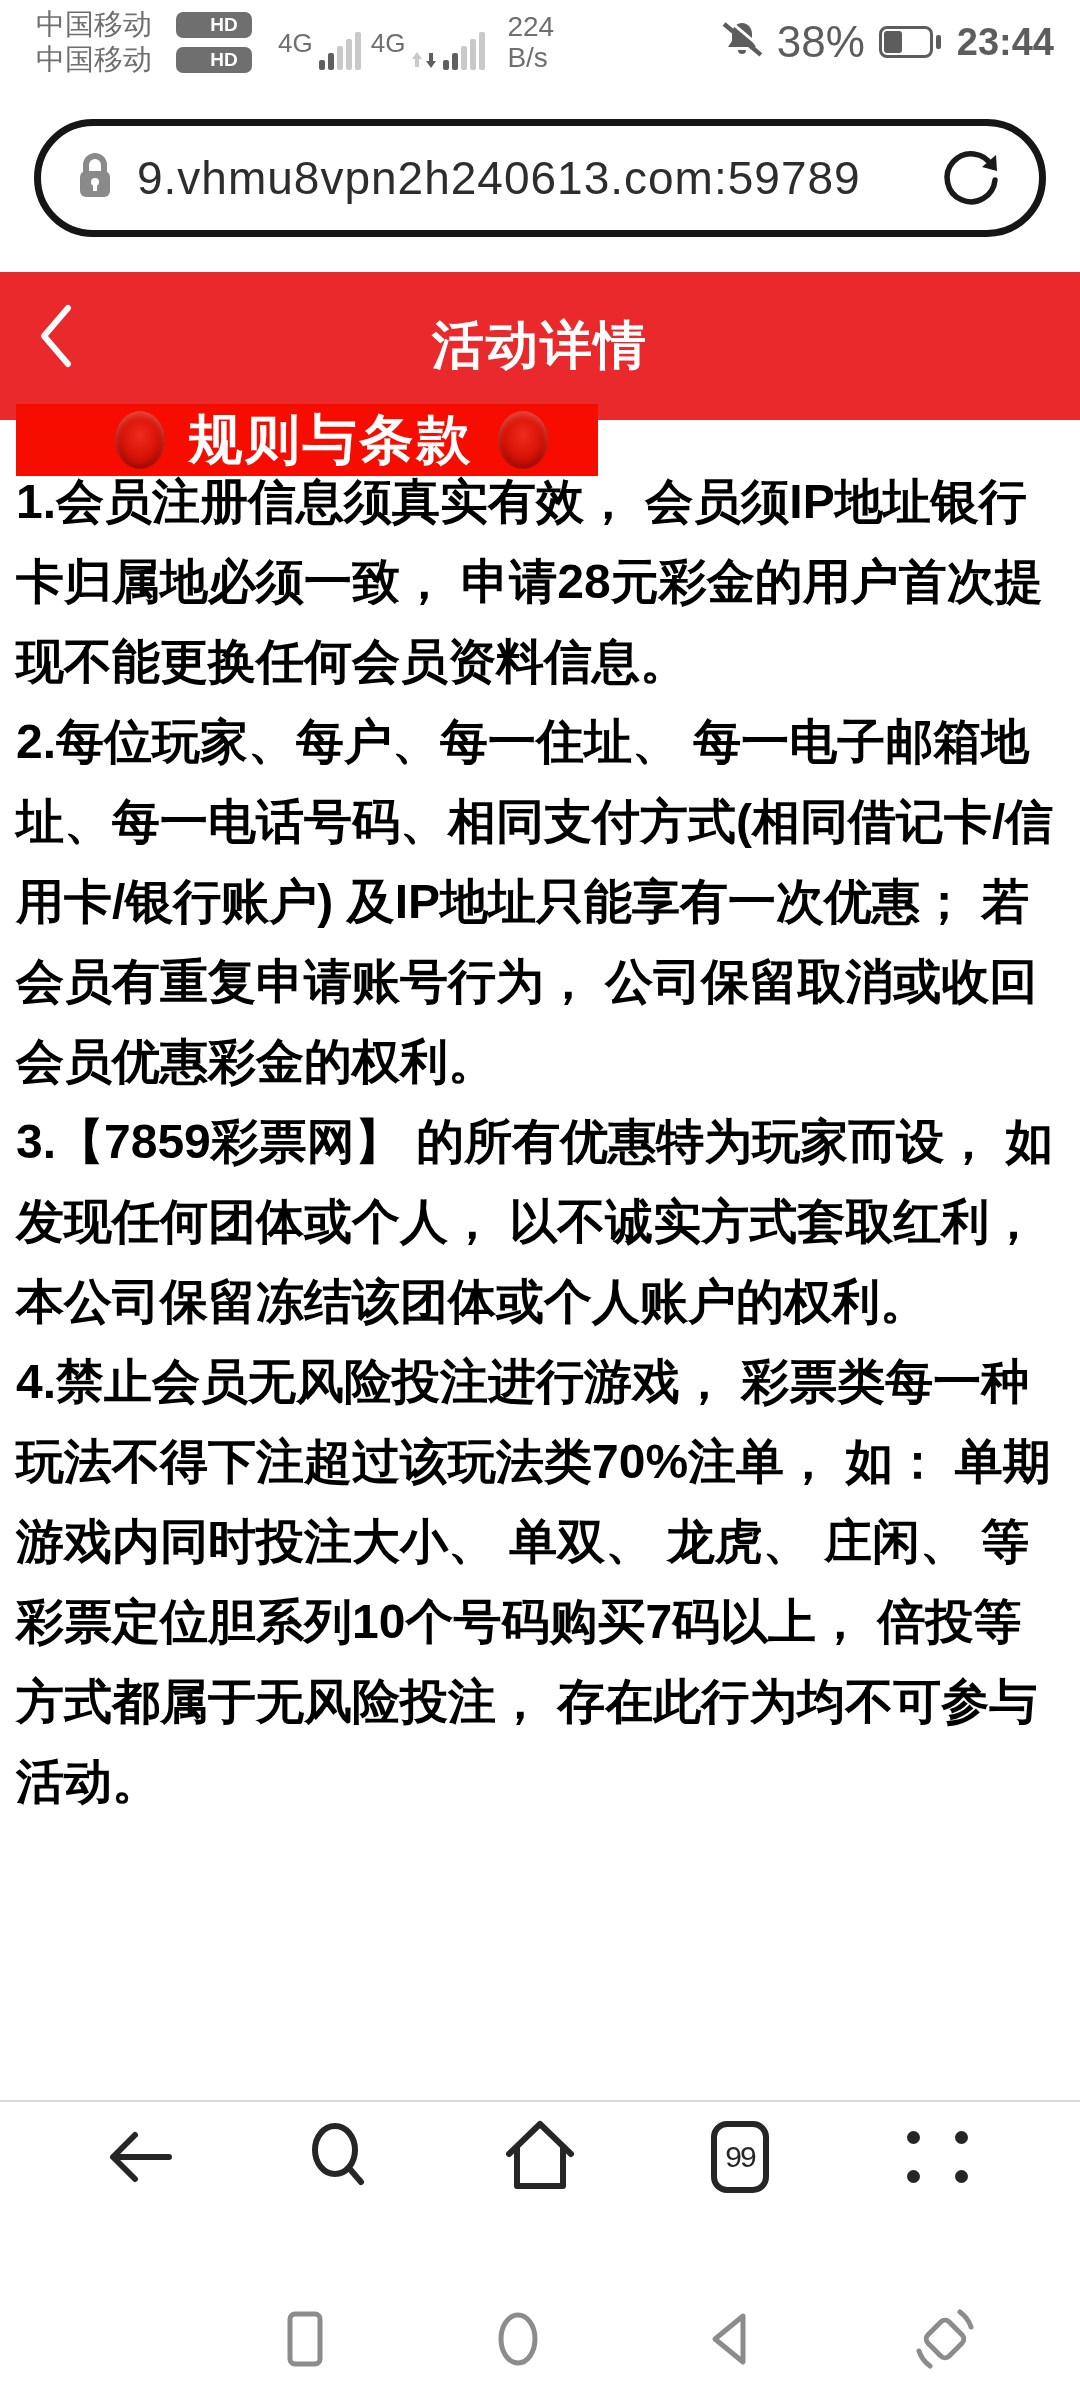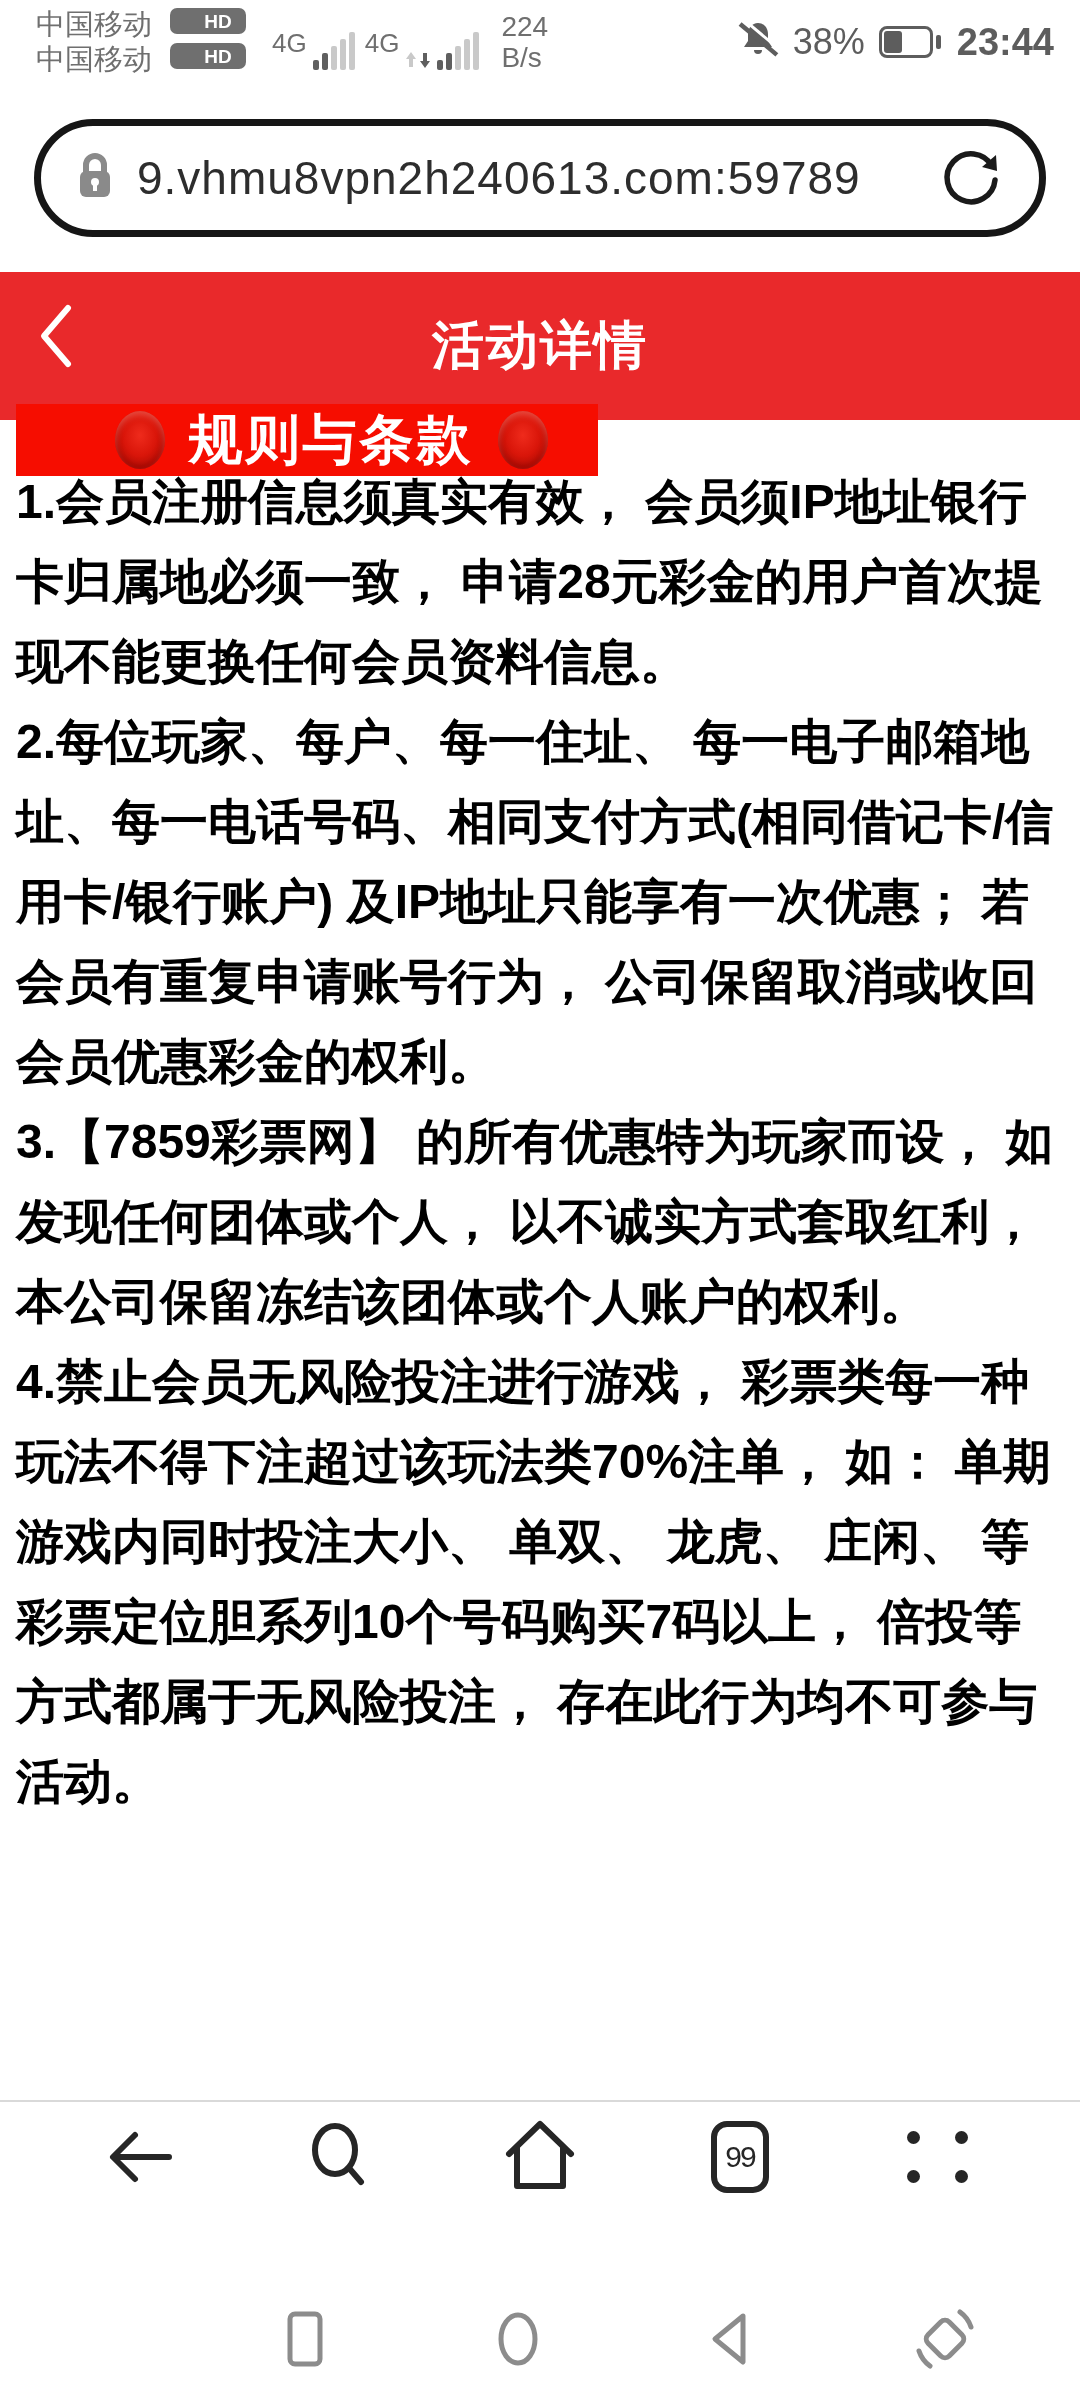--- a/index.html
+++ b/index.html
@@ -6,37 +6,37 @@
   .screen{
     position:relative;width:1080px;height:2388px;background:#ffffff;
     font-family:"Liberation Sans","DejaVu Sans",sans-serif;overflow:hidden;
   }
   
   .status-bar{
     position:absolute;top:0;left:0;width:1080px;height:84px;
     display:flex;align-items:center;color:#6f6f6f;
   }
   .sb-carriers{margin-left:36px;display:flex;flex-direction:column;gap:2px;}
-  .carrier-row{display:flex;align-items:flex-start;gap:18px;font-size:29px;line-height:33px;color:#6f6f6f;}
+  .carrier-row{display:flex;align-items:center;gap:24px;font-size:29px;line-height:33px;color:#6f6f6f;}
   .hd-badge{
     display:inline-flex;align-items:center;justify-content:center;
     background:#6f6f6f;color:#fff;font-weight:bold;font-size:19px;
     width:56px;height:26px;border-radius:7px;padding-left:20px;
   }
   .sb-nets{display:flex;align-items:flex-end;margin-left:26px;gap:10px;height:56px;}
   .sig{display:flex;align-items:flex-end;gap:6px;}
   .sig-label{font-size:26px;font-weight:normal;color:#6f6f6f;line-height:26px;margin-bottom:14px;margin-top:36px;}
   .bars{display:flex;align-items:flex-end;gap:3px;height:40px;}
   .bars i{display:block;width:6px;border-radius:2px;background:#c9c9c9;}
   .bars i.on{background:#5f5f5f;}
   .b1{height:10px}.b2{height:17px}.b3{height:24px}.b4{height:31px}.b5{height:38px}
   .updown{display:flex;gap:2px;align-items:flex-end;margin-bottom:2px;}
   .sb-speed{margin-left:22px;display:flex;flex-direction:column;align-items:flex-start;font-size:28px;line-height:31px;color:#6f6f6f;}
   .sb-right{margin-left:auto;margin-right:26px;display:flex;align-items:center;gap:14px;color:#5d5d5d;}
-  .pct{font-size:36px;}
+  .pct{font-size:44px;}
   .clock{font-size:38px;font-weight:bold;}
   .battery{position:relative;width:64px;height:32px;}
   .batt-body{position:absolute;left:0;top:0;width:54px;height:32px;border:3px solid #5d5d5d;border-radius:8px;box-sizing:border-box;}
   .batt-fill{position:absolute;left:5px;top:5px;width:18px;height:22px;background:#5d5d5d;border-radius:3px;}
   .batt-nub{position:absolute;right:2px;top:9px;width:5px;height:14px;background:#5d5d5d;border-radius:2px;}
   
   .url-row{position:absolute;top:98px;left:0;width:1080px;height:160px;display:flex;align-items:center;}
   .url-pill{
     margin:0 34px;flex:1;height:118px;border:7px solid #161616;border-radius:62px;
     display:flex;align-items:center;padding:0 34px;box-sizing:border-box;background:#fff;

